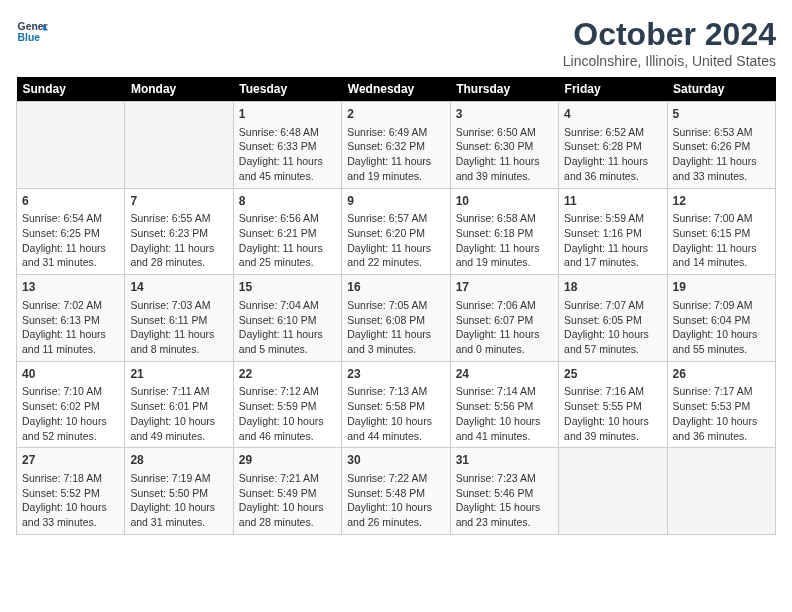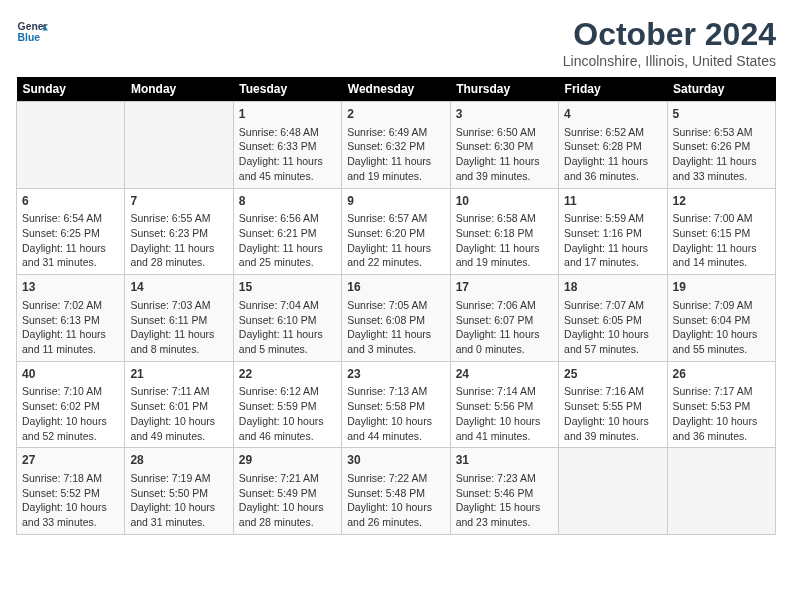--- a/index.html
+++ b/index.html
@@ -234,21 +234,21 @@
           <div>Daylight: 10 hours and 52 minutes.</div>
         </td>
         <td>
           <span class="day-num">21</span>
           <div>Sunrise: 7:11 AM</div>
           <div>Sunset: 6:01 PM</div>
           <div>Daylight: 10 hours and 49 minutes.</div>
         </td>
         <td>
           <span class="day-num">22</span>
-          <div>Sunrise: 6:12 AM</div>
+          <div>Sunrise: 7:12 AM</div>
           <div>Sunset: 5:59 PM</div>
           <div>Daylight: 10 hours and 46 minutes.</div>
         </td>
         <td>
           <span class="day-num">23</span>
           <div>Sunrise: 7:13 AM</div>
           <div>Sunset: 5:58 PM</div>
           <div>Daylight: 10 hours and 44 minutes.</div>
         </td>
         <td>

